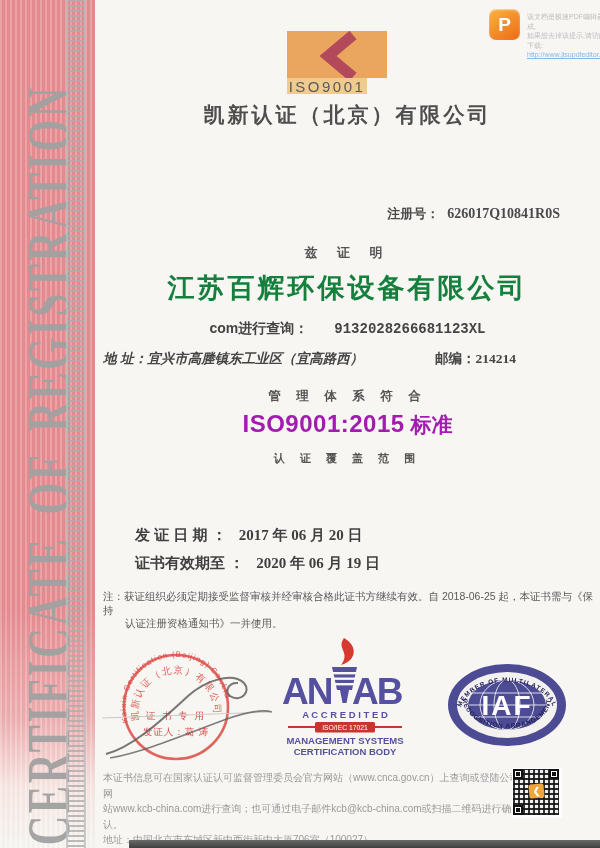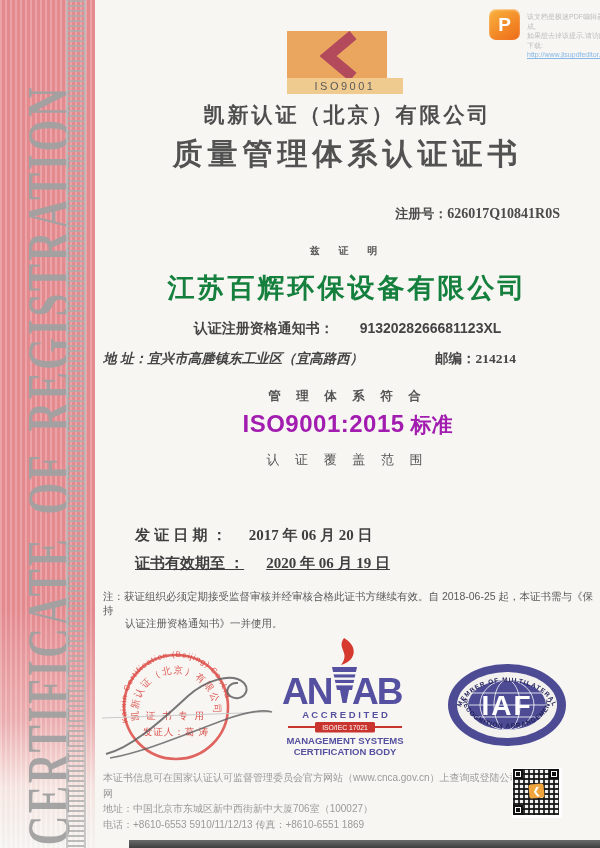--- a/index.html
+++ b/index.html
@@ -25,52 +25,52 @@
     color:#a1a1a1;opacity:.95;padding-left:4px;}
 
   
   .abs{position:absolute;}
   .centered{position:absolute;left:95px;width:505px;text-align:center;}
   .serif{font-family:"Liberation Serif","DejaVu Serif",serif;}
 
   
   .iso-badge{position:absolute;left:287px;top:31px;width:100px;}
   .iso-orange{position:relative;width:100px;height:47px;background:#eaa55e;}
-  .iso-strip{width:116px;height:16px;background:#f0cb90;display:flex;align-items:center;justify-content:center;
-    font-size:11px;letter-spacing:2.5px;color:#5a5a5a;text-align:center;}
+  .iso-strip{width:80px;height:16px;background:#f0cb90;display:flex;align-items:center;justify-content:center;
+    font-size:15px;letter-spacing:2.5px;color:#5a5a5a;text-align:center;}
   .wm-icon{position:absolute;left:489px;top:9px;width:31px;height:31px;border-radius:7px;
     background:linear-gradient(145deg,#f9b33e,#ee6a17);
     display:flex;align-items:center;justify-content:center;
     color:#fff;font-weight:700;font-size:19px;box-shadow:inset 0 1px 2px rgba(255,255,255,.6);}
   .wm-text{position:absolute;left:527px;top:12px;font-size:7px;line-height:9.5px;color:#bcbcbc;}
   .wm-text .link{color:#85b7e8;text-decoration:underline;cursor:pointer;}
 
   .h-company{top:101px;font-size:21px;font-weight:700;color:#4e4e4e;letter-spacing:3px;}
   .h-title{top:134px;font-size:30px;font-weight:700;color:#525252;letter-spacing:5px;}
 
   .reg-line{top:205px;left:95px;width:465px;text-align:right;font-size:13px;font-weight:700;color:#4a4a4a;}
-  .reg-line .val{font-family:"Liberation Serif",serif;font-size:14px;}
-
-  .certify-label{top:244px;font-size:10px;font-weight:700;letter-spacing:8px;color:#555;}
+  .reg-line .val{font-family:"Liberation Serif",serif;font-size:14px;margin-left:8px;}
+
+  .certify-label{top:244px;font-size:13px;font-weight:700;letter-spacing:8px;color:#555;}
   .company-name{top:270px;font-size:27px;font-weight:700;letter-spacing:3px;color:#15803d;}
   .credit{top:320px;font-size:14px;font-weight:600;color:#444;}
-  .credit .val{font-family:Liberation Sans, sans-serif;margin-left:26px;}
+  .credit .val{font-family:Liberation Mono, monospace;margin-left:26px;}
   .addr{left:103px;top:350px;font-size:13.5px;font-weight:600;color:#454545;font-style:italic;}
   .postcode{left:435px;top:350px;font-size:13.5px;font-weight:600;color:#454545;}
   .postcode .val{font-family:"Liberation Serif",serif;}
 
   .conform{top:388px;font-size:12.5px;font-weight:700;letter-spacing:6px;color:#555;}
   .standard{top:410px;font-size:21px;font-weight:700;color:#a21caf;}
   .standard .code{font-size:24px;font-weight:800;letter-spacing:.5px;}
-  .scope-label{top:451px;font-size:13px;font-weight:400;letter-spacing:6px;color:#555;}
+  .scope-label{top:451px;font-size:11px;font-weight:700;letter-spacing:6px;color:#555;}
   .scope{top:476px;font-size:19px;font-weight:700;letter-spacing:3px;color:#3f3f3f;}
 
   .date-row{left:135px;font-size:15px;font-weight:700;color:#3f3f3f;}
-  .d1{top:526px;} .d2{top:554px;text-decoration:underline;}
-  .date-row .val{font-family:"Liberation Serif",serif;margin-left:22px;}
+  .d1{top:526px;} .d2{top:554px;}
+  .date-row .val{font-family:"Liberation Serif",serif;margin-left:12px;}
 
   .note1{left:103px;top:590px;font-size:10.5px;color:#5a5a5a;}
   .note2{left:125px;top:608px;font-size:10.5px;color:#5a5a5a;margin-top:9px;}
 
   
   .seal-svg{position:absolute;left:115px;top:646px;}
   .sig-svg{position:absolute;left:100px;top:650px;}
   .anab-svg{position:absolute;left:282px;top:637px;}
   .iaf-svg{position:absolute;left:446px;top:662px;}
 
@@ -114,30 +114,29 @@
   <div class="wm-icon">
     <span>P</span>
   </div>
   <div class="wm-text">
     <div>该文档是极速PDF编辑器生成,</div>
     <div>如果想去掉该提示,请访问并下载:</div>
     <div class="link">http://www.jisupdfeditor.com/</div>
   </div>
 
   <div class="centered serif h-company">凯新认证（北京）有限公司</div>
-  <div class="centered serif h-title">质量管理体系认证证书</div>
 
   <div class="abs reg-line serif">
     <span>注册号：</span><span class="val">626017Q10841R0S</span>
   </div>
 
   <div class="centered certify-label">兹 证 明</div>
   <div class="centered company-name">江苏百辉环保设备有限公司</div>
   <div class="centered credit">
-    <span>认证注册资格通知书：</span><span class="val">9132028266681123XL</span>
+    <span>com进行查询：</span><span class="val">9132028266681123XL</span>
   </div>
   <div class="abs addr">
     <span>地 址：</span><span>宜兴市高塍镇东工业区（宜高路西）</span>
   </div>
   <div class="abs postcode">
     <span>邮编：</span><span class="val">214214</span>
   </div>
 
   <div class="centered conform">管 理 体 系 符 合</div>
   <div class="centered standard">
@@ -216,20 +215,21 @@
     <text font-size="6.4" font-weight="700" fill="#23225c" letter-spacing="1">
       <textPath href="#iafTop" startOffset="50%" text-anchor="middle">MEMBER OF MULTILATERAL</textPath>
     </text>
     <text font-size="6.4" font-weight="700" fill="#23225c" letter-spacing=".8">
       <textPath href="#iafBot" startOffset="50%" text-anchor="middle">RECOGNITION ARRANGEMENT</textPath>
     </text>
   </svg>
 
   <div class="footer">
     <div>本证书信息可在国家认证认可监督管理委员会官方网站（www.cnca.gov.cn）上查询或登陆公司网</div>
+    <div>站www.kcb-china.com进行查询；也可通过电子邮件kcb@kcb-china.com或扫描二维码进行确认。</div>
     <div>地址：中国北京市东城区新中西街新中大厦706室（100027）</div>
     <div>电话：+8610-6553 5910/11/12/13  传真：+8610-6551 1869</div>
   </div>
 
   <div class="qr">
     <div class="qr-inner">
       <div class="finder f-tl"></div>
       <div class="finder f-tr"></div>
       <div class="finder f-bl"></div>
       <div class="qr-logo">❮</div>

